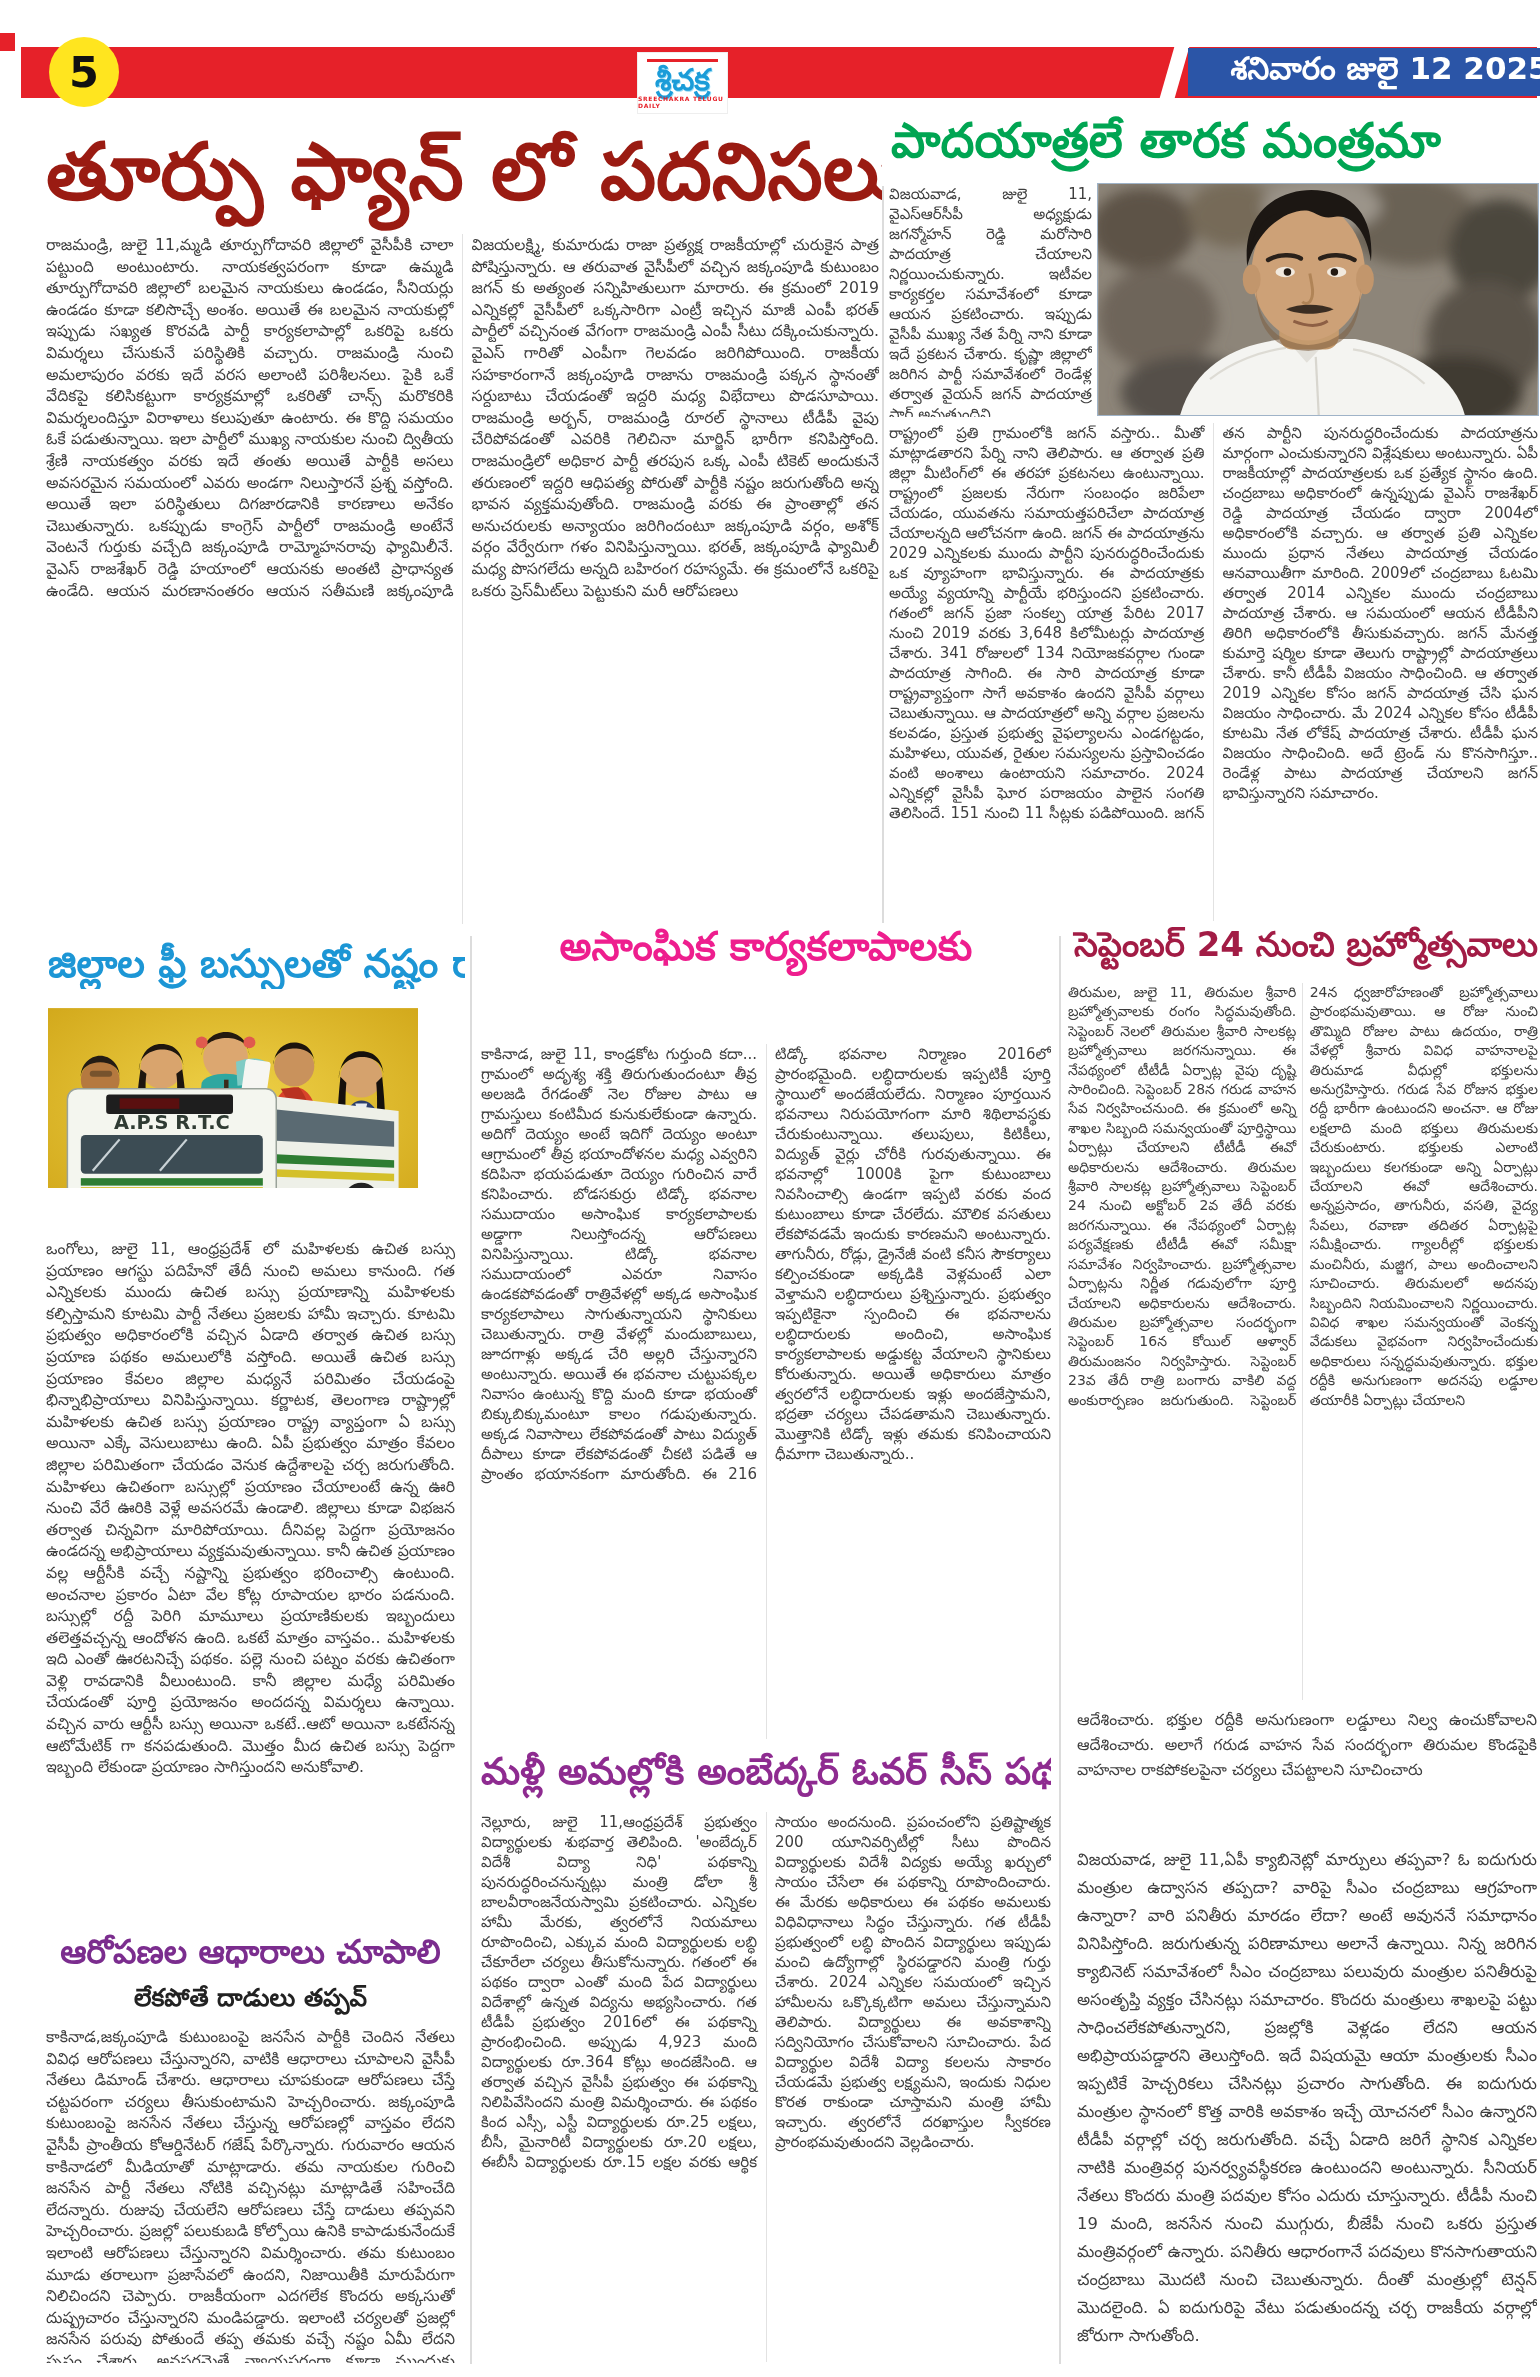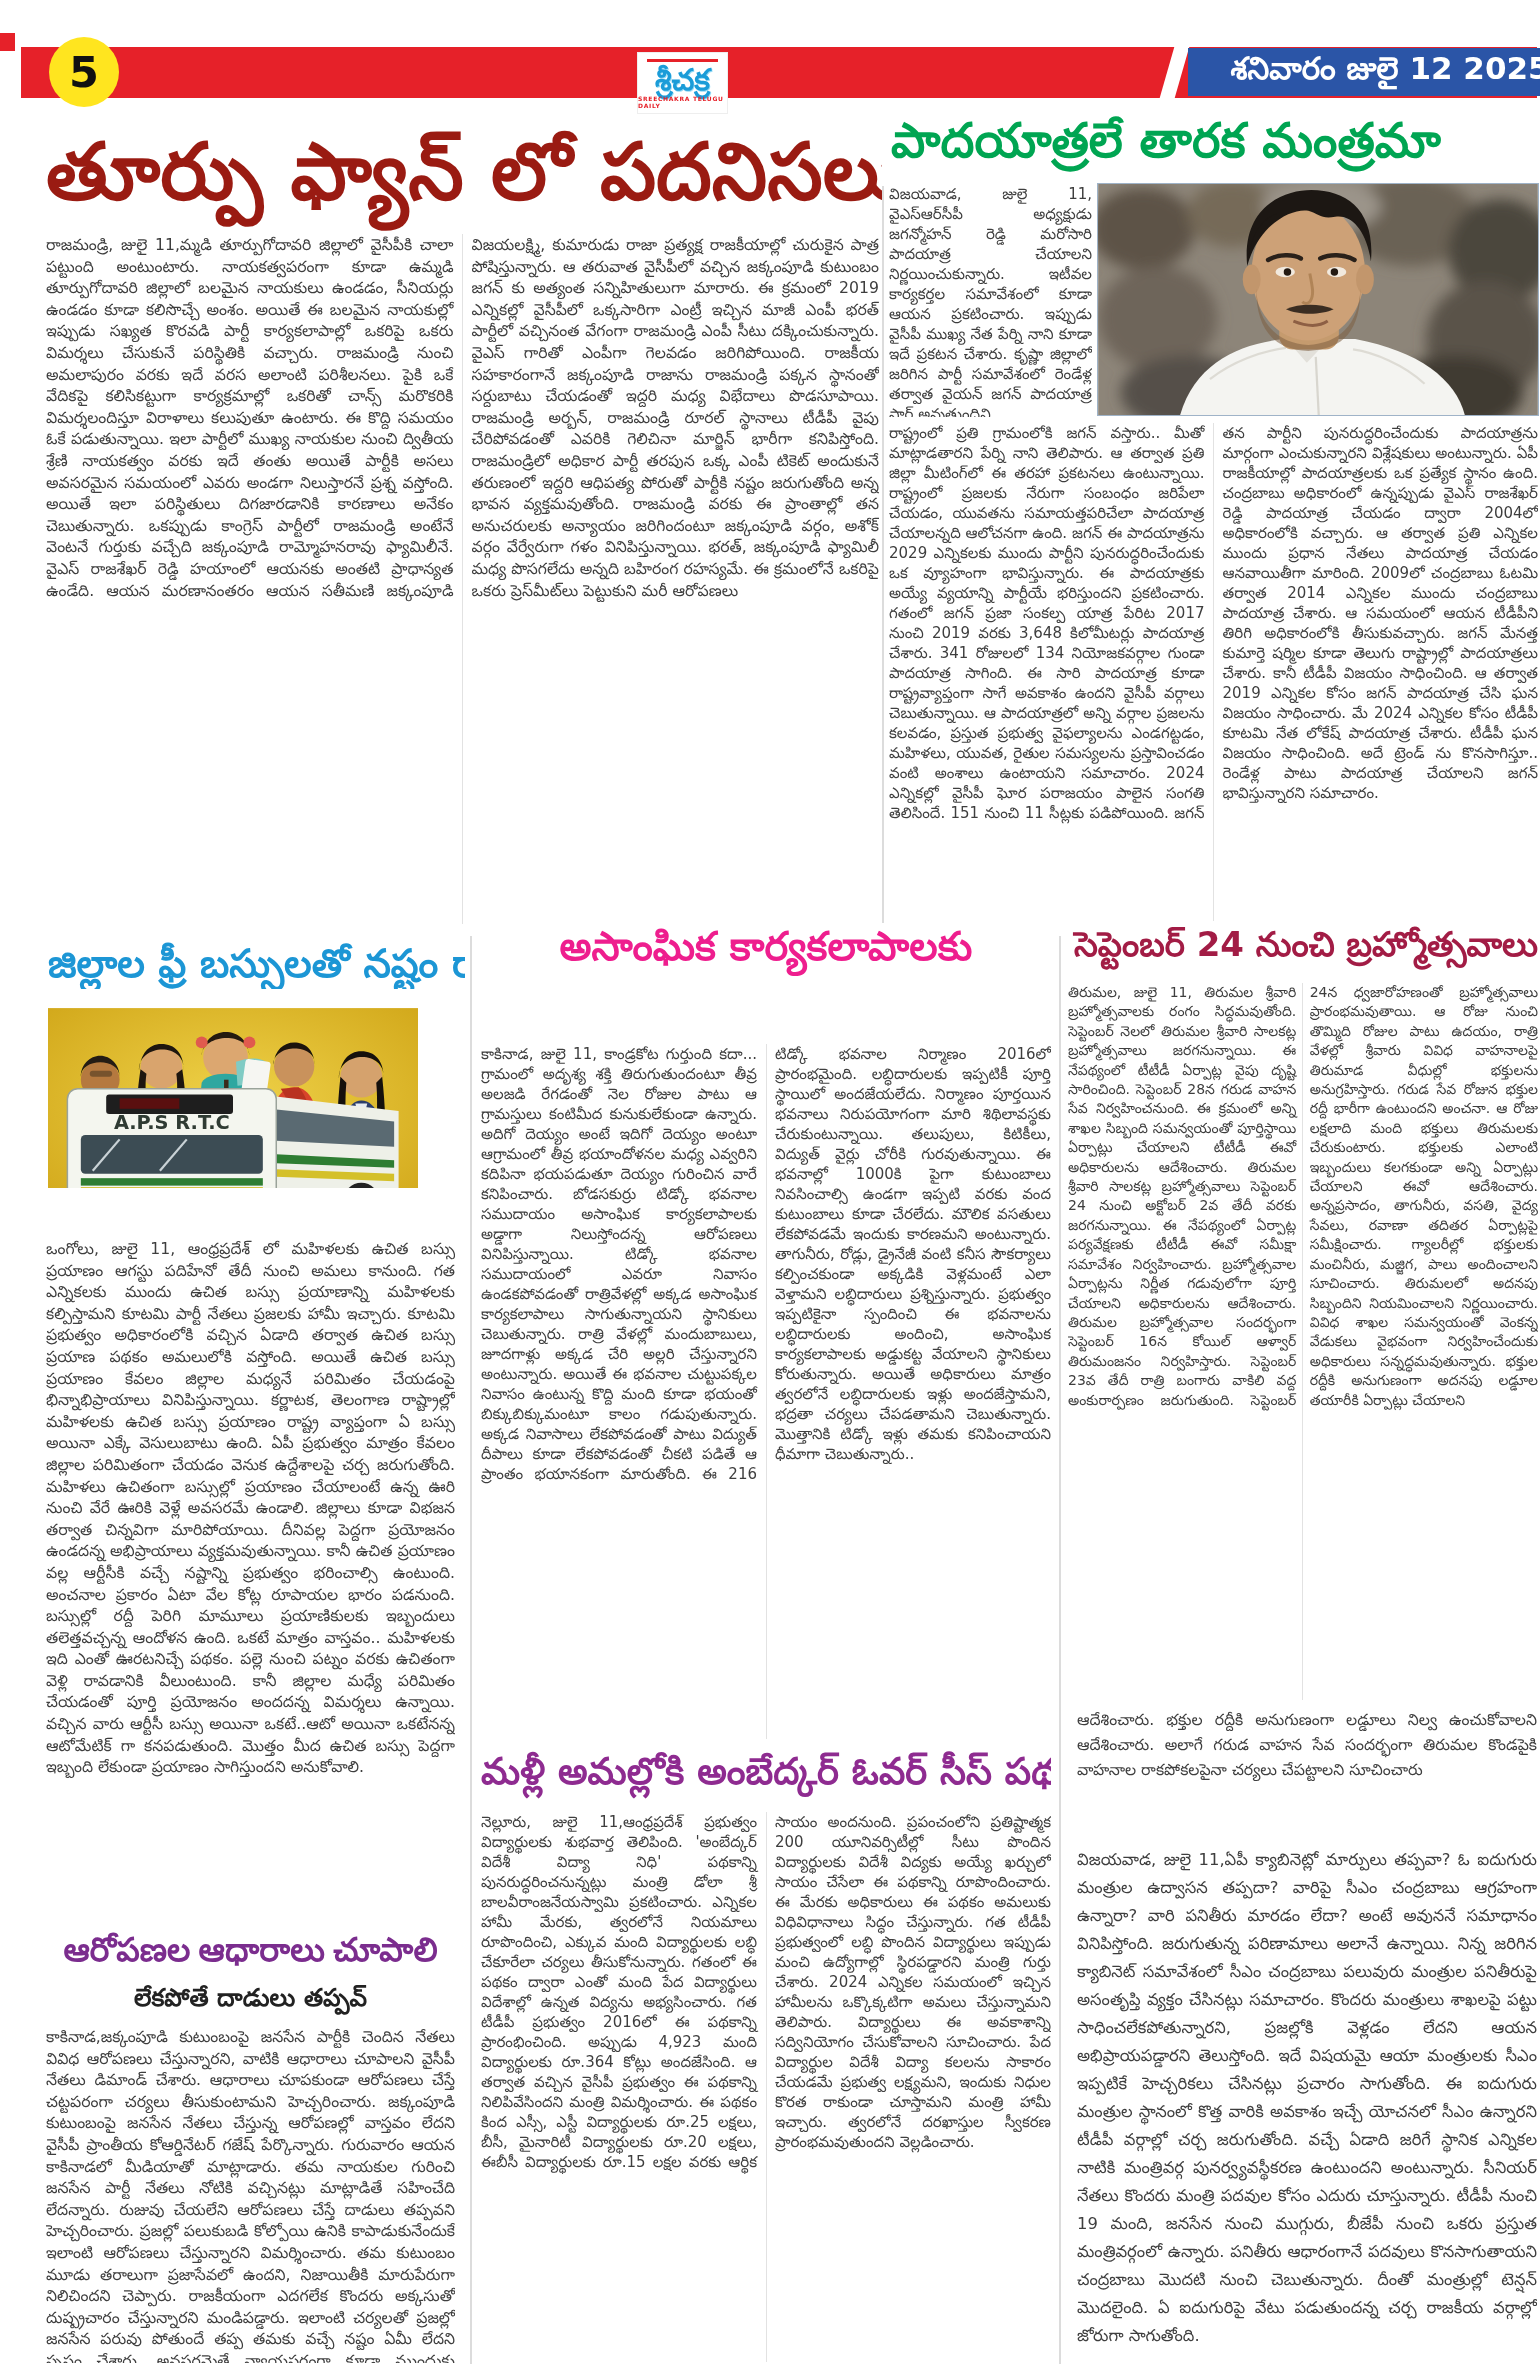--- a/index.html
+++ b/index.html
@@ -19,21 +19,21 @@
   .date-box{background:#2b55a7;color:#fff;font-weight:bold;font-size:31px;display:flex;align-items:center;justify-content:center;}
   
   .hl{font-weight:bold;white-space:nowrap;}
   .hl-main{color:#9a1b12;font-size:79px;line-height:119px;}
   .hl-green{color:#00a552;font-size:48px;text-align:left;}
   .hl-blue{color:#1c96d5;font-size:39px;}
   .hl-magenta{color:#ee1e8e;font-size:40px;line-height:57px;text-align:center;white-space:normal;}
   .hl-maroon{color:#a21c45;font-size:34px;text-align:right;}
   .hl-purple{color:#8e2b90;font-size:34px;text-align:center;}
   .hl-green2{color:#1f7a3c;font-size:36px;text-align:center;}
-  .hl-purple2{color:#7b2d8e;font-size:33px;text-align:center;font-family:Liberation Serif, serif;}
+  .hl-purple2{color:#7b2d8e;font-size:33px;text-align:center;}
   .subhead-black{color:#222;font-size:24.6px;font-weight:bold;text-align:center;}
   
   .body-text{color:#3e3e3e;text-align:justify;font-size:15.7px;line-height:21.6px;}
   .small{font-size:15px;line-height:20px;}
   .tiny{font-size:14px;line-height:19.4px;}
   .sparse{font-size:16.4px;line-height:28px;}
   .sparse2{font-size:15.7px;line-height:25px;}
   .col2{column-count:2;column-gap:18px;column-rule:0.7px solid #e2e2e2;}
   .vrule{background:#dcdcdc;width:1.5px;}
   .photo-frame{border:0.7px solid #9fb3c8;}

